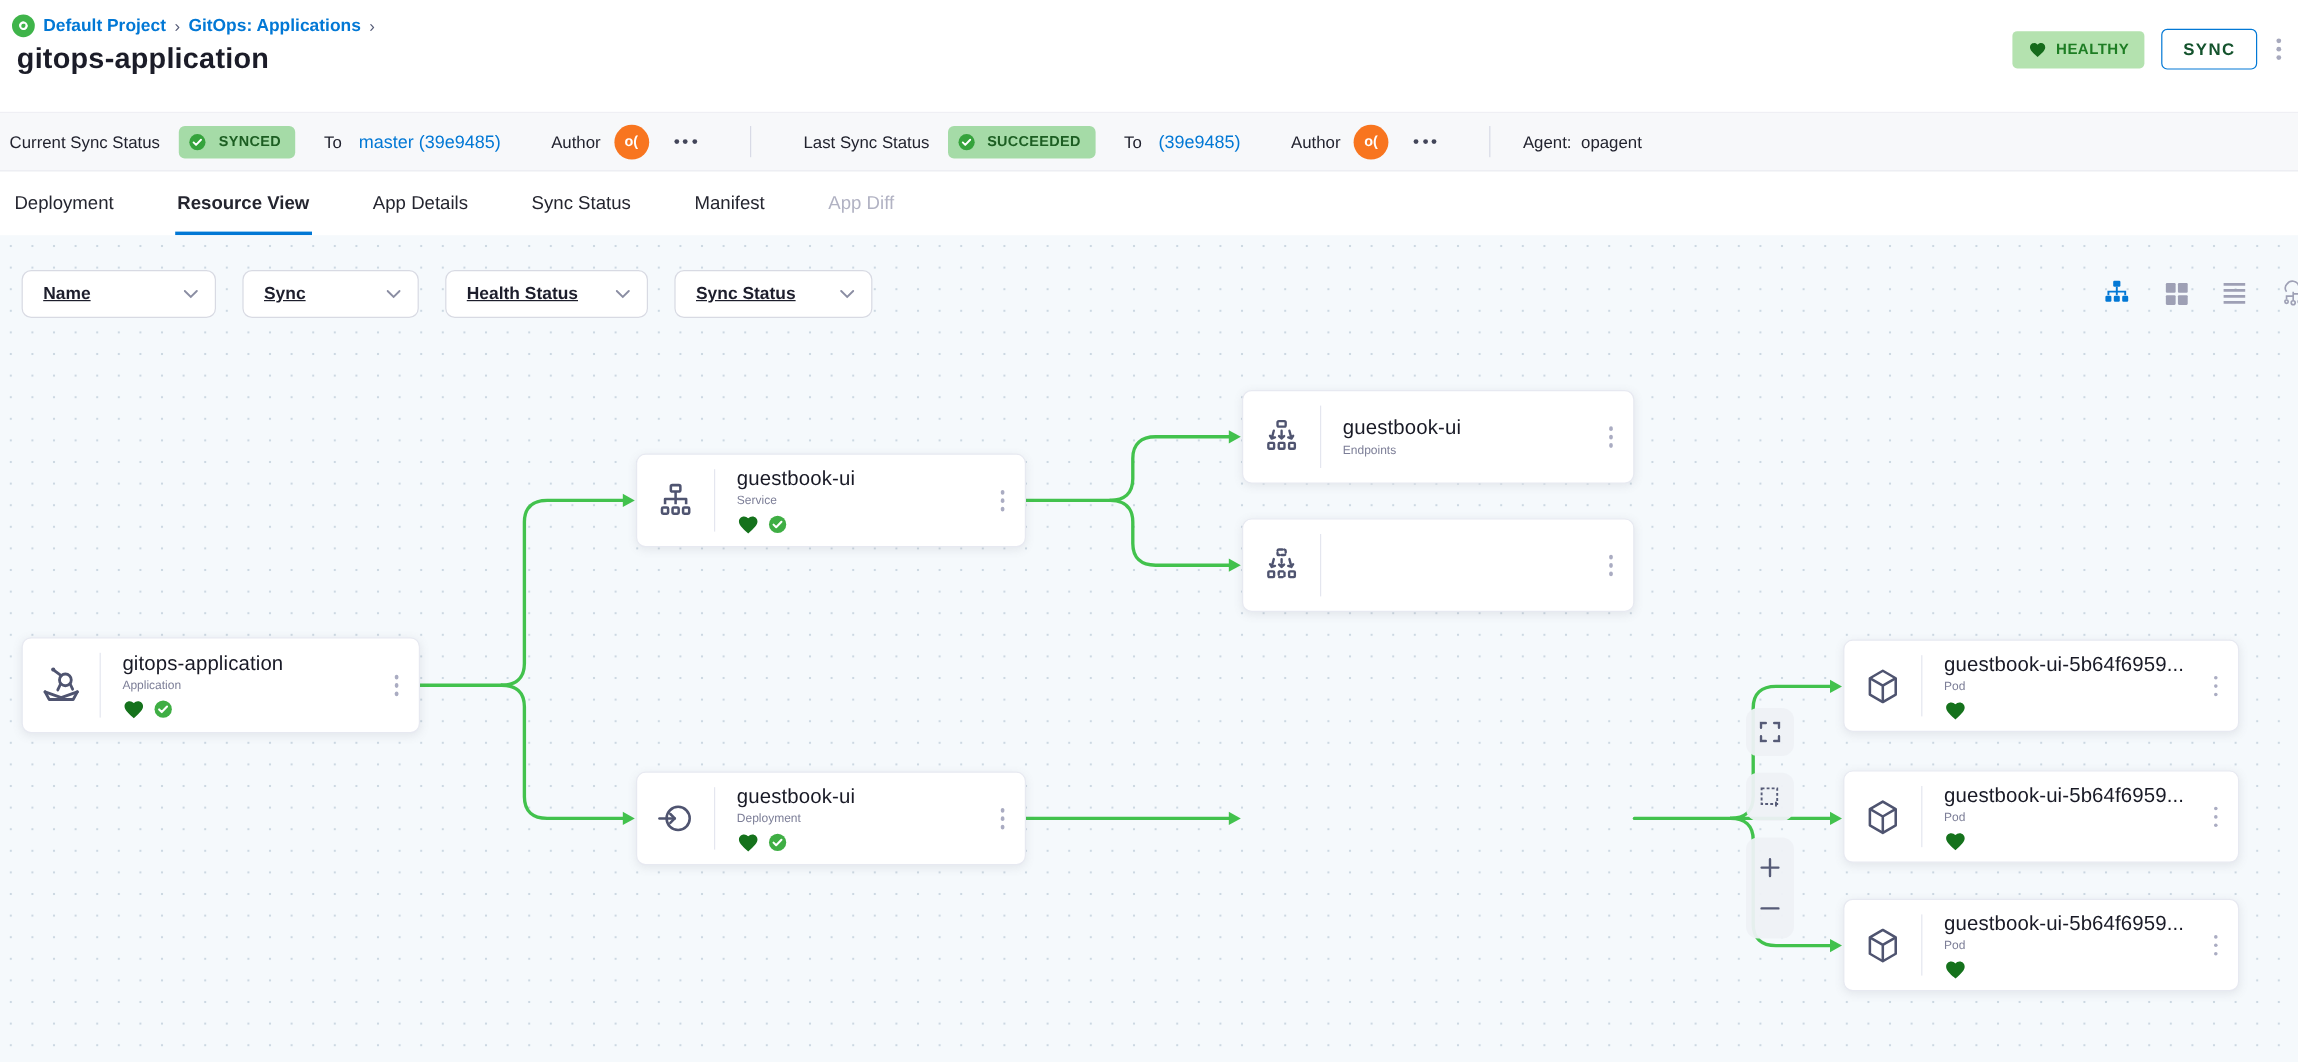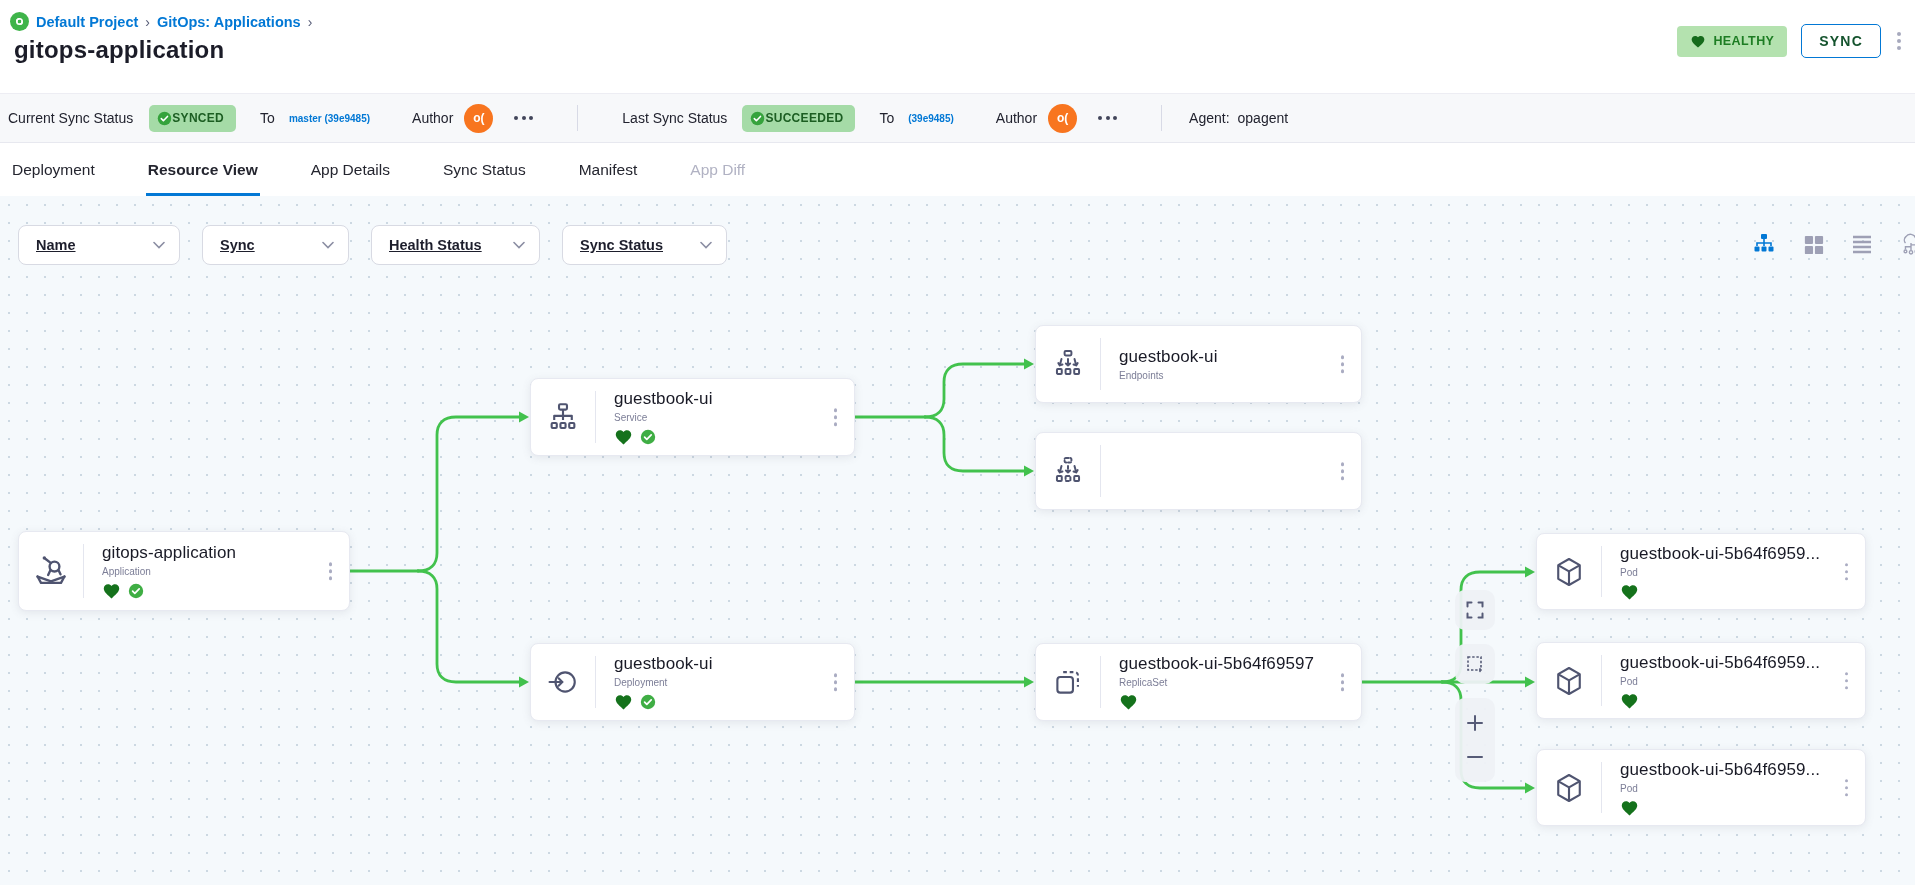--- a/index.html
+++ b/index.html
@@ -22,24 +22,24 @@
   .sync-button { height:34px; padding:0 17px; background:#fff; border:1.5px solid #0278d5; border-radius:5px;
     color:#14532d; font-size:14px; font-weight:700; letter-spacing:1.2px; cursor:pointer;
     font-family:"Liberation Sans", sans-serif; }
   .kebab-v { display:flex; flex-direction:column; gap:3px; padding:4px 2px; cursor:pointer; }
   .kebab-v i { width:4px; height:4px; border-radius:50%; background:#a7a9bd; }
 
   
   .status-bar { height:50px; background:#f7f8fa; border-top:1px solid #ededf3; border-bottom:1px solid #e7e8ef;
     display:flex; align-items:center; padding-left:8px; font-size:14px; }
   .sb-label { color:#22232f; }
-  .sb-badge { display:inline-flex; align-items:center; gap:0; background:#a5dba7; color:#1c5e22;
+  .sb-badge { display:inline-flex; align-items:center; gap:10px; background:#a5dba7; color:#1c5e22;
     border-radius:5px; height:27px; padding:0 12px 0 8px; font-size:12px; font-weight:700; letter-spacing:.3px; }
   .sb-to { color:#22232f;text-align:right; }
-  .sb-link { color:#0278d5; font-weight:700; font-size:10px; cursor:pointer; }
+  .sb-link { color:#0278d5; font-weight:400; font-size:15px; cursor:pointer; }
   .avatar { width:29px; height:29px; border-radius:50%; background:#f8751f; color:#fff; font-size:12px;
     font-weight:700; display:flex; align-items:center; justify-content:center; }
   .dots-h { display:flex; gap:3.5px; cursor:pointer; padding:4px; }
   .dots-h i { width:4px; height:4px; border-radius:50%; background:#424559; }
   .sb-div { width:1px; height:26px; background:#d8dae6; }
 
   
   .tab-bar { height:53px; background:#fff; display:flex; align-items:stretch; padding-left:10px; }
   .tab { position:relative; display:flex; align-items:center; padding:0 2px; margin-right:49px;
     font-size:15.5px; color:#24252f; cursor:pointer; }
@@ -391,43 +391,20 @@
         </svg>
       </div>
     </div>
     <div class="node-kebab">
         <i></i>
         <i></i>
         <i></i>
       </div>
   </div>
 
-  <div class="node" style="left:1035px; top:447px; width:327px; height:78px;">
-    <div class="node-icon">
-      <svg width="34" height="34" viewBox="0 0 24 24" fill="none" stroke="#4f5470" stroke-width="1.5" stroke-linejoin="round">
-        <path d="M8.6 5h8.2a2.2 2.2 0 0 1 2.2 2.2v8.2" stroke-dasharray="2.6 2"></path>
-        <rect x="4.5" y="8.5" width="11" height="11" rx="2"></rect>
-      </svg>
-    </div>
-    <div class="node-divider"></div>
-    <div class="node-body">
-      <div class="node-title">guestbook-ui-5b64f69597</div>
-      <div class="node-kind">ReplicaSet</div>
-      <div class="node-status">
-        <svg width="19" height="17" viewBox="0 0 24 22" fill="#15721c">
-          <path d="M12 21.35l-1.45-1.32C5.4 15.36 2 12.28 2 8.5 2 5.42 4.42 3 7.5 3c1.74 0 3.41.81 4.5 2.09C13.09 3.81 14.76 3 16.5 3 19.58 3 22 5.42 22 8.5c0 3.78-3.4 6.86-8.55 11.54L12 21.35z"></path>
-        </svg>
-      </div>
-    </div>
-    <div class="node-kebab">
-        <i></i>
-        <i></i>
-        <i></i>
-      </div>
-  </div>
 
   <div class="node" style="left:1536px; top:337px; width:330px; height:77px;">
     <div class="node-icon">
       <svg width="34" height="34" viewBox="0 0 24 24" fill="none" stroke="#4f5470" stroke-width="1.5" stroke-linejoin="round">
         <path d="M12 2.8l7.6 4.4v9.6L12 21.2 4.4 16.8V7.2z"></path>
         <path d="M4.6 7.3L12 11.6l7.4-4.3M12 11.6V21"></path>
       </svg>
     </div>
     <div class="node-divider"></div>
     <div class="node-body">

